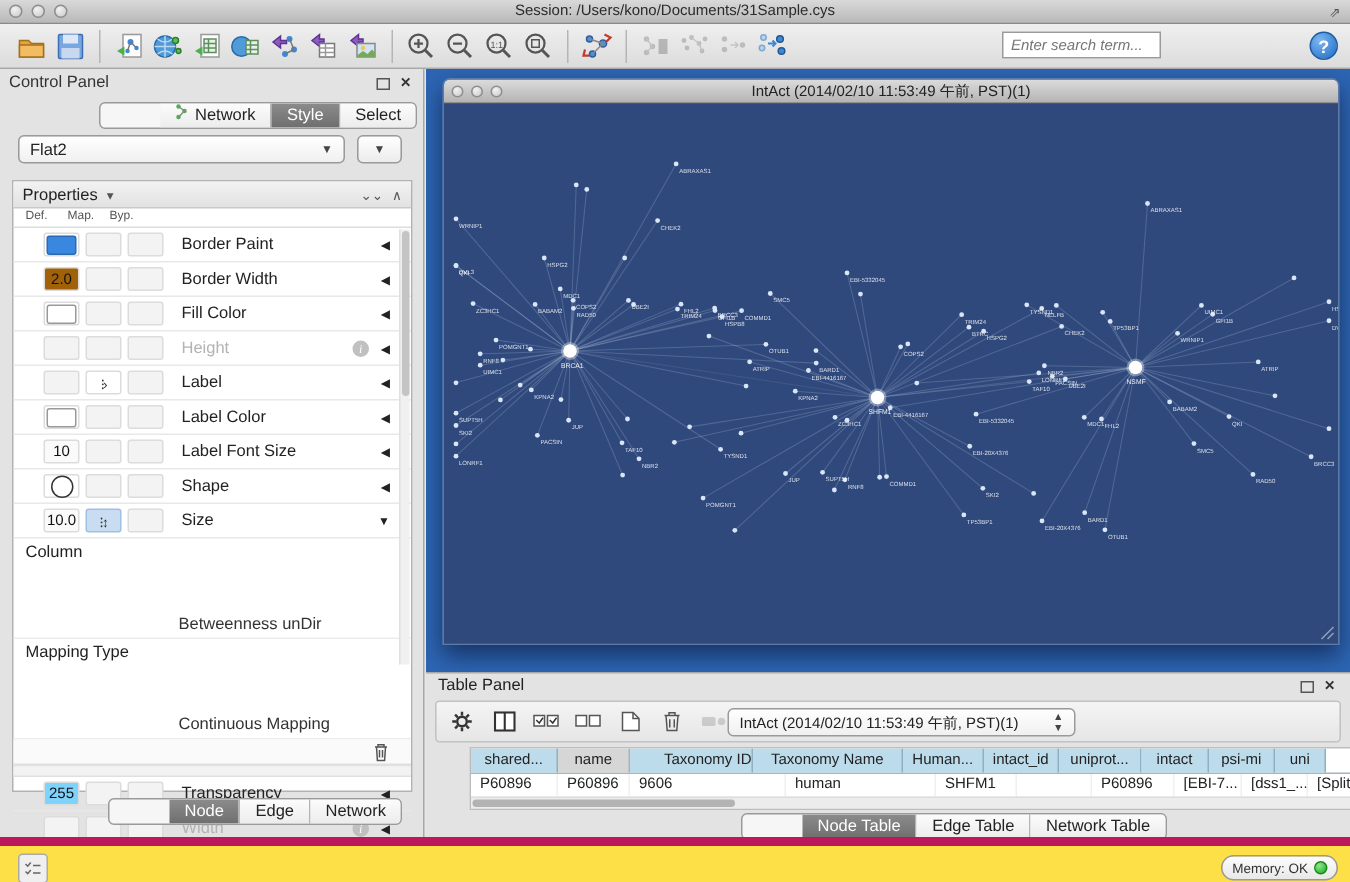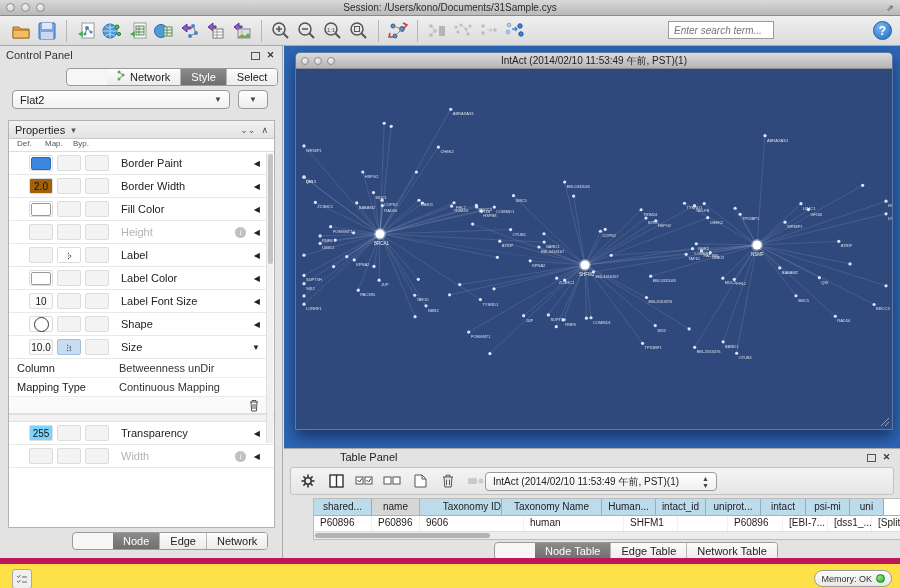--- a/index.html
+++ b/index.html
@@ -70,21 +70,21 @@
     font-size:8px; font-style:italic; text-align:center; line-height:11px; font-family:"Liberation Serif",serif; }
   .shape-ell { width:15px; height:15px; border:1.5px solid #333; border-radius:50%; background:#fff; }
   .map-mini { font-size:9px; color:#333; letter-spacing:-1px; }
   .cell.hl { background:#c8ddf2; border-color:#9fc0e0; }
   .vscroll { position:absolute; right:1px; top:32px; width:7px; height:290px; background:#f0f0f0; border-left:1px solid #e0e0e0; }
   .vthumb { width:5px; margin:1px; height:110px; background:#c4c4c4; border-radius:3px; }
 
   .map-detail { border-bottom:1px solid #e0e0e0; }
   .md-row { display:flex; border-bottom:1px solid #ececec; }
   .md-row .k { width:110px; padding:3px 0 3px 8px; color:#222; }
-  .md-row .v { flex:1; padding:3px 0; color:#333; }
+  .md-row .v { flex:1; padding:3px 0; color:#333;margin-top:48px; }
   .md-chart-row { display:flex; }
   .md-chart-row .k { width:110px; padding-top:22px; padding-left:8px; }
   .chart-wrap { position:relative; width:140px; height:58px; margin:3px 0 2px 0; }
   .chart-wrap svg { position:absolute; left:10px; top:2px; }
   .ax { position:absolute; font-size:6px; color:#444; }
   .trash-row { height:17px; display:flex; justify-content:flex-end; align-items:center; padding-right:14px; border-bottom:1px solid #e0e0e0; background:#fafafa; }
   .gap-strip { height:7px; background:#f2f2f2; border-bottom:1px solid #e0e0e0; }
 
   .cp-bottom-tabs { position:absolute; left:72px; top:486px; }
 
@@ -97,21 +97,21 @@
   .iframe-title { height:16px; background:linear-gradient(#dcdcdc,#b4b4b4); border-radius:4px 4px 0 0;
     display:flex; align-items:center; position:relative; border-bottom:1px solid #8f8f8f; }
   .iframe-title .traffic { margin-left:5px; gap:5px; }
   .iframe-title .tl { width:8px; height:8px; }
   .if-title-text { position:absolute; left:0; right:0; text-align:center; font-size:10px; color:#222; }
   .canvas { position:relative; width:596px; height:360px; background:#30497c; overflow:hidden; }
   .grip { position:absolute; right:2px; bottom:2px; width:10px; height:10px; opacity:.6; }
 
   
   .table-panel { position:absolute; left:284px; top:448px; width:616px; height:110px; background:#e3e3e3; border-top:1px solid #a8a8a8; }
-  .tp-head { height:16px; display:flex; align-items:center; padding:0 8px;margin-left:48px; }
+  .tp-head { height:16px; display:flex; align-items:center; padding:0 8px; }
   .tp-head .ph-title { flex:1; }
   .tp-toolbar { position:relative; height:28px; margin:2px 6px 0 6px; border:1px solid #c2c2c2; border-radius:3px;
     background:linear-gradient(#f4f4f4,#e6e6e6); display:flex; align-items:center; padding-left:8px; gap:10px; }
   .tp-ic { width:18px; height:18px; display:flex; align-items:center; justify-content:center; }
   .fx { font-family:"Liberation Serif",serif; font-style:italic; color:#b5b5b5; font-size:12px; }
   .tp-combo { position:absolute; left:194px; top:4px; width:232px; height:19px; background:linear-gradient(#fff,#f0f0f0);
     border:1px solid #9a9a9a; border-radius:4px; display:flex; align-items:center; padding:0 7px; font-size:10px; }
   .tp-combo .updn { margin-left:auto; font-size:7px; color:#444; line-height:7px; }
   .grid { position:absolute; left:7px; top:49px; width:604px; height:42px; background:#fff; border:1px solid #bdbdbd; overflow:hidden;margin-left:22px; }
   .thead { display:flex; height:17px; border-bottom:1px solid #9fb6c0; }

